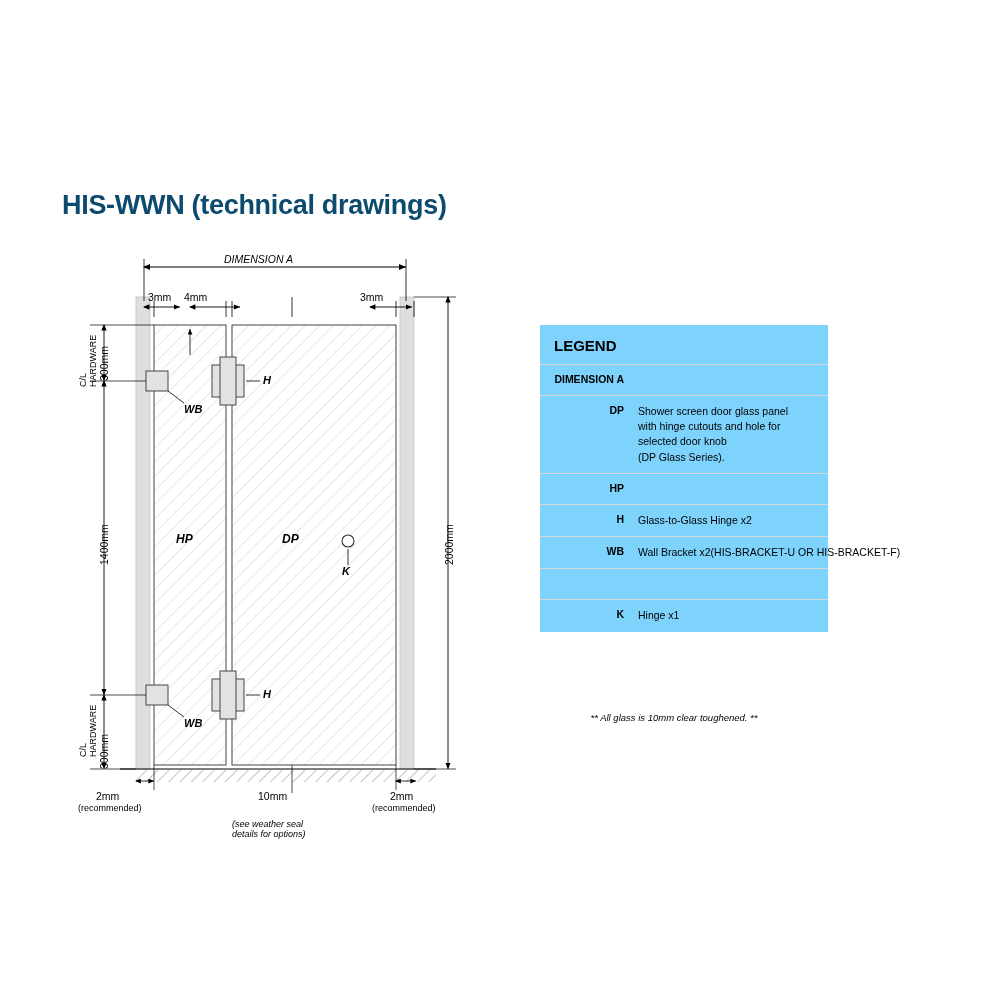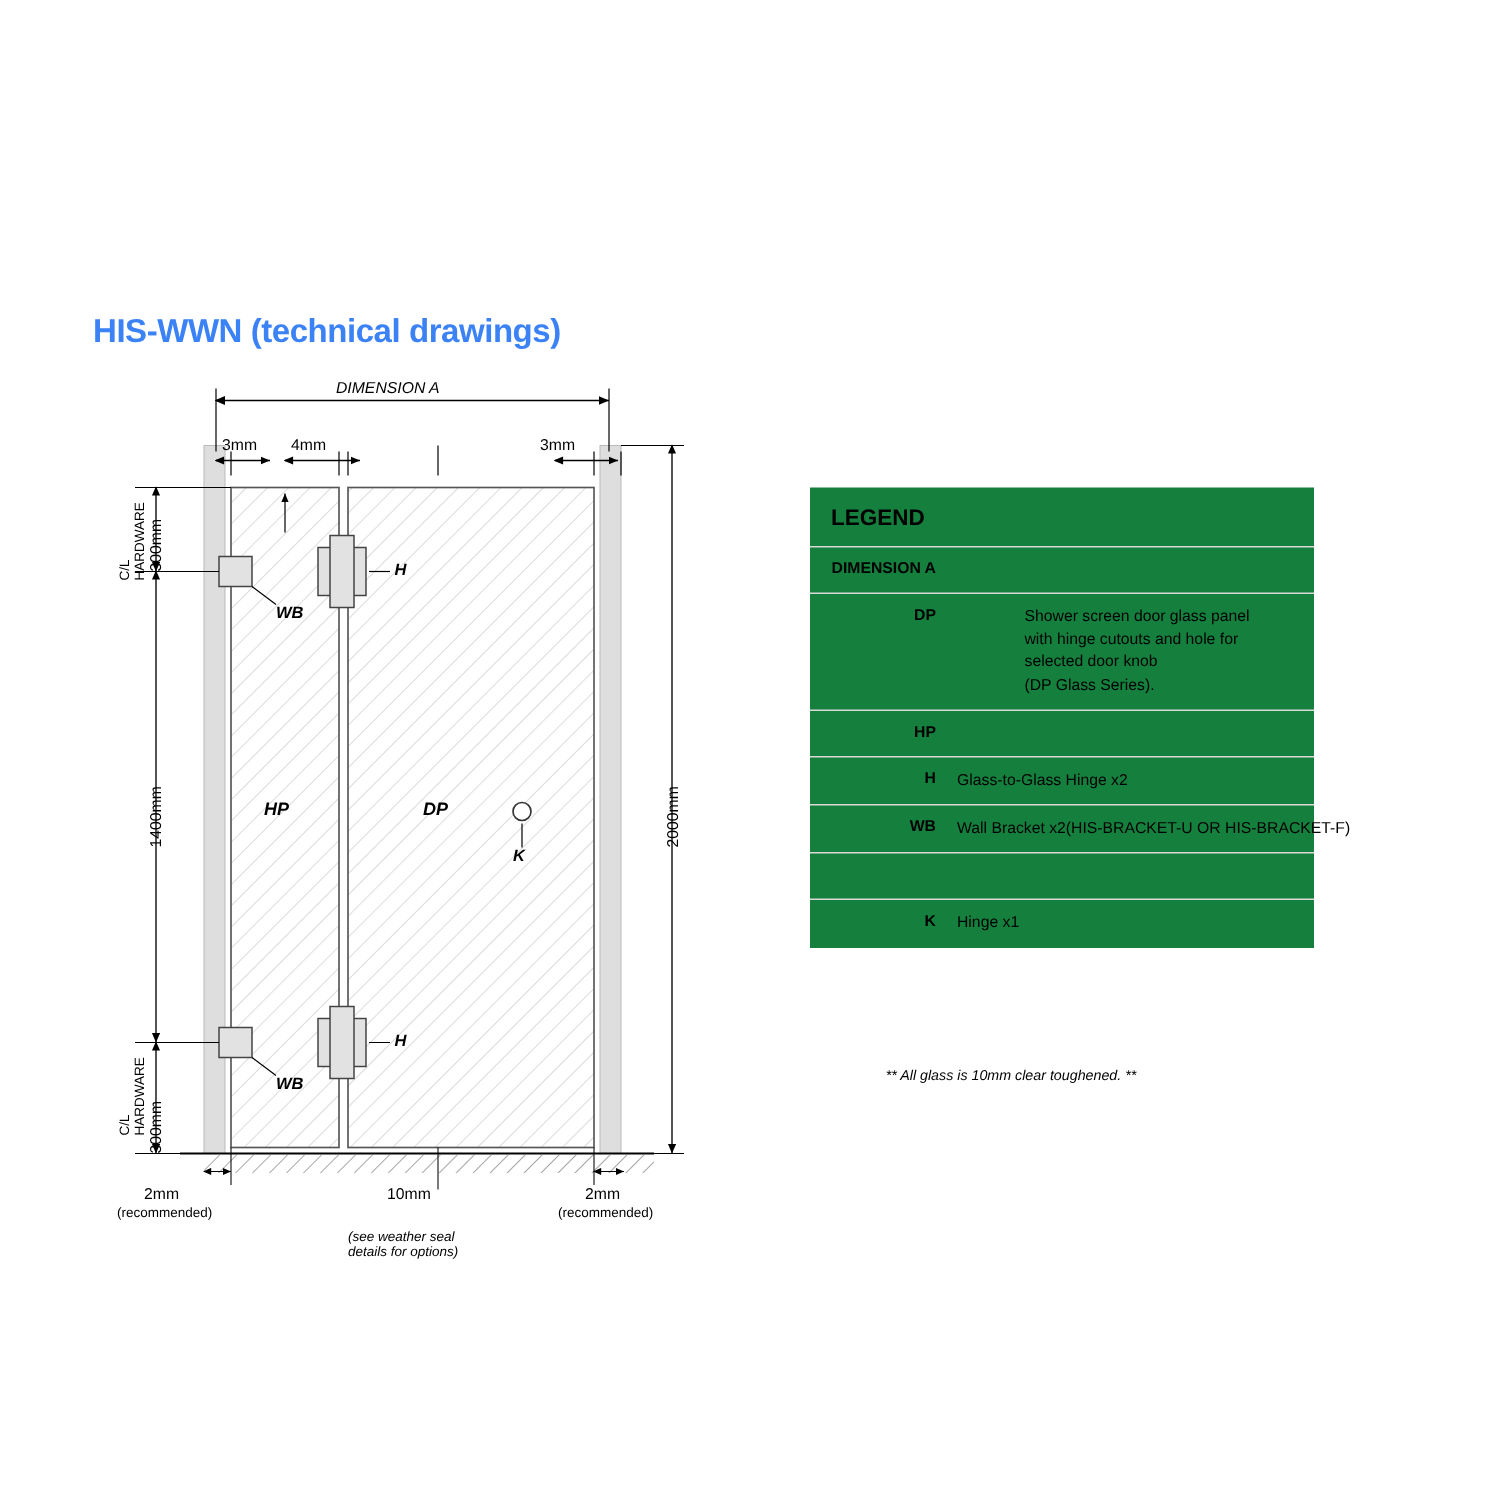--- a/index.html
+++ b/index.html
@@ -12,25 +12,25 @@
     height: 1000px;
     position: relative;
     font-family: "Liberation Sans", sans-serif;
     color: #000000;
     overflow: hidden;
   }
 
   #page-title {
     position: absolute;
     left: 62px;
-    top: 208px;
-    font-size: 22px;
+    top: 190px;
+    font-size: 27px;
     font-weight: bold;
     letter-spacing: -0.3px;
-    color: #3b82f6;
+    color: #0c4a6e;
   }
 
   
   #drawing {
     position: absolute;
     left: 60px;
     top: 245px;
     width: 420px;
     height: 600px;
   }
@@ -46,22 +46,22 @@
   .vert {
     transform-origin: 0 0;
     transform: rotate(-90deg);
   }
 
   
   #legend {
     position: absolute;
     left: 540px;
     top: 325px;
-    width: 336px;
-    background: #15803d;
+    width: 288px;
+    background: #7dd3fc;
   }
   .legend-title {
     font-size: 15px;
     font-weight: bold;
     padding: 12px 14px 10px 14px;
     border-bottom: 1px solid #d8d8d8;
   }
   .legend-row {
     display: flex;
     border-bottom: 1px solid #d8d8d8;
@@ -211,21 +211,21 @@
       <line x1="186" y1="450" x2="200" y2="450" stroke="#000" stroke-width="0.8"></line>
       <line x1="288" y1="304" x2="288" y2="320" stroke="#000" stroke-width="0.8"></line>
       <line x1="130" y1="110" x2="130" y2="84" stroke="#000" stroke-width="0.8" marker-end="url(#arrS)"></line>
     </g>
   </svg>
 
   
   <div class="lbl ital" style="left:164px; top:8px;">DIMENSION A</div>
 
   <div class="lbl" style="left:88px; top:46px;">3mm</div>
-  <div class="lbl" style="left:134px; top:46px;text-align:right;">4mm</div>
+  <div class="lbl" style="left:124px; top:46px;text-align:right;">4mm</div>
   <div class="lbl" style="left:300px; top:46px;">3mm</div>
 
   <div class="lbl vert" style="left:18px; top:142px; font-size:9px; white-space:pre;">C/L
 HARDWARE</div>
   <div class="lbl vert" style="left:38px; top:136px; font-weight:normal;">300mm</div>
 
   <div class="lbl vert" style="left:38px; top:320px;">1400mm</div>
 
   <div class="lbl vert" style="left:18px; top:512px; font-size:9px; white-space:pre;">C/L
 HARDWARE</div>
@@ -257,21 +257,21 @@
 
 <div id="legend">
   <div class="legend-title">LEGEND</div>
 
   <div class="legend-row">
     <div class="legend-key">DIMENSION A</div>
   </div>
 
   <div class="legend-row">
     <div class="legend-key">DP</div>
-    <div class="legend-val wrap" style="white-space:pre-line;margin-left:45px;">Shower screen door glass panel
+    <div class="legend-val wrap" style="white-space:pre-line;">Shower screen door glass panel
 with hinge cutouts and hole for
 selected door knob
 (DP Glass Series).</div>
   </div>
 
   <div class="legend-row">
     <div class="legend-key">HP</div>
   </div>
 
   <div class="legend-row">

